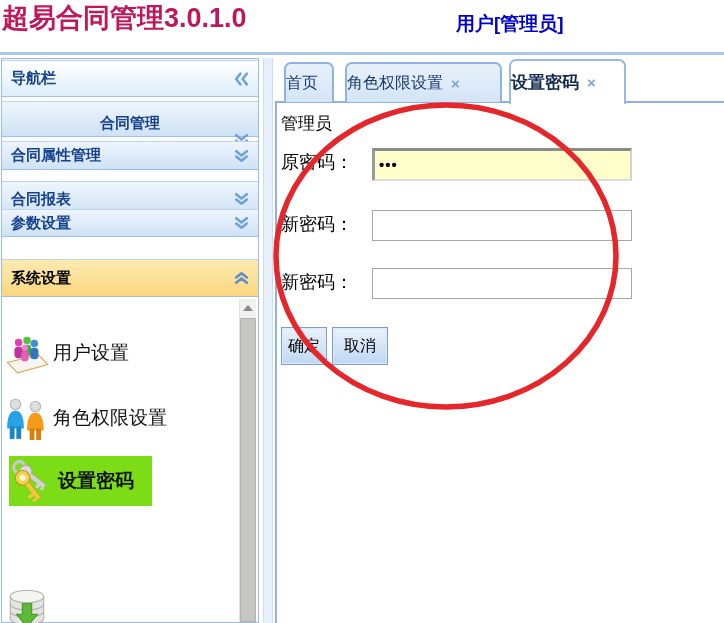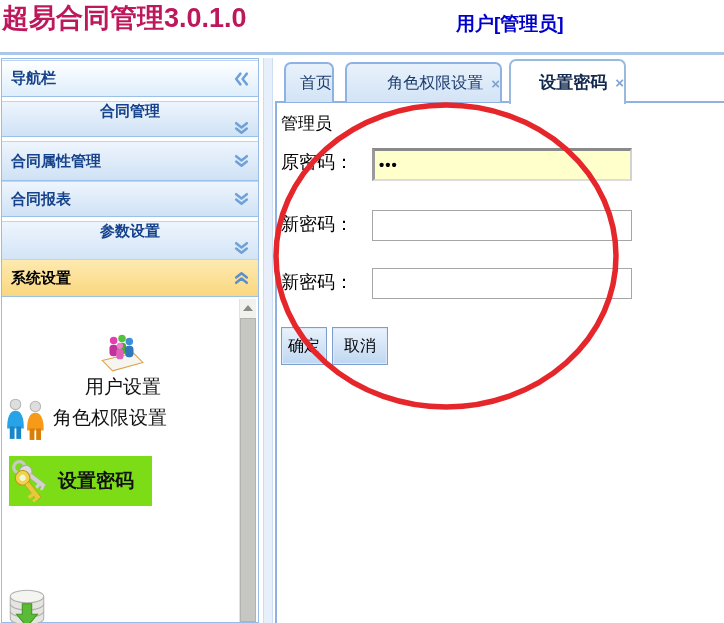--- a/index.html
+++ b/index.html
@@ -10,21 +10,21 @@
   }
   
   .app-title { position:absolute; left:2px; top:0; font-size:27px; font-weight:bold; color:#be185d; letter-spacing:0; }
   .user-label { position:absolute; left:456px; top:11px; font-size:19px; font-weight:bold; color:#0000cc; }
   .header-rule { position:absolute; left:0; top:52px; width:724px; height:3px; background:#abc7e7; }
 
   
   .sidebar { position:absolute; left:1px; top:58px; width:258px; height:565px; background:#fff; border:1px solid #99bbe8; }
   .acc-header {
     position:absolute; left:0; width:256px; display:flex; align-items:center;
-    padding:0 9px; font-size:15px; font-weight:bold; color:#15428b; cursor:pointer;
+    padding:12px 9px; font-size:15px; font-weight:bold; color:#15428b; cursor:pointer;
     border-top:1px solid #bcd6f2; border-bottom:1px solid #9cc1e8;
     background:linear-gradient(#eef5fd,#cfe2f5);
   }
   .acc-header .chev { margin-left:auto; width:15px; height:14px; }
   .acc-nav { background:linear-gradient(#ffffff,#ddeefb); }
   .acc-selected { background:linear-gradient(#fdeab0,#fad77f); color:#000;justify-content:flex-end; }
   .menu-item { position:absolute; left:2px; width:235px; height:50px; display:flex; align-items:center; cursor:pointer; }
   .menu-item .mi-icon { width:46px; height:46px; flex:0 0 46px; }
   .menu-item .mi-label { font-size:19px; color:#111; margin-left:3px; white-space:nowrap; }
   .menu-item.selected { background:#7cdd17; width:143px; left:7px; }
@@ -34,21 +34,21 @@
   .v-scrollbar { position:absolute; left:237px; top:240px; width:17px; height:323px; background:#f1f1ee; border-left:1px solid #e2e2df; }
   .v-scroll-up { position:absolute; left:0; top:0; width:16px; height:17px; display:flex; align-items:center; justify-content:center; cursor:pointer; }
   .v-scroll-up .tri { width:0; height:0; border-left:5px solid transparent; border-right:5px solid transparent; border-bottom:6px solid #8a8a8a; }
   .v-scroll-thumb { position:absolute; left:0; top:19px; width:16px; height:304px; background:#c6c6c3; border:1px solid #b2b2af; cursor:pointer; }
 
   
   .splitter { position:absolute; left:263px; top:58px; width:10px; height:565px; background:#e7effb; border-left:1px solid #cdddf2; border-right:1px solid #cdddf2; cursor:col-resize; }
 
   
   .content-panel { position:absolute; left:275px; top:101px; width:449px; height:522px; background:#fff; border-left:2px solid #8db2e3; border-top:2px solid #8db2e3; }
-  .tab { position:absolute; display:flex; align-items:center; justify-content:flex-end; gap:8px;
+  .tab { position:absolute; display:flex; align-items:center; justify-content:flex-start; gap:8px;
          border:2px solid #8db2e3; border-bottom:none; border-radius:7px 7px 0 0;
          background:linear-gradient(#e8f1fb,#d3e4f6); font-size:16px; color:#1c3c6e; cursor:pointer; }
   .tab-close { font-size:15px; font-weight:bold; color:#7da4d4; cursor:pointer; line-height:1; }
   .tab.active { background:#fff; border-color:#99badc; z-index:3; font-weight:bold; color:#12294d; font-size:17px; }
   .tab1 { left:284px; top:62px; width:50px; height:40px; }
   .tab2 { left:345px; top:62px; width:157px; height:40px; }
   .tab3 { left:509px; top:59px; width:117px; height:45px; }
 
   
   .form-user { position:absolute; left:281px; top:112px; font-size:17px; }
@@ -86,57 +86,57 @@
 
   <div class="acc-header" style="top:42px;height:36px;flex-direction:column;">
     <span>合同管理</span>
     <span class="chev">
       <svg width="15" height="14" viewBox="0 0 14 13">
           <path d="M2,2 L7,6 L12,2 M2,7 L7,11 L12,7" fill="none" stroke="#6fa0d8" stroke-width="2.3" stroke-linecap="round" stroke-linejoin="round"></path>
         </svg>
     </span>
   </div>
 
-  <div class="acc-header" style="top:82px;height:40px;">
+  <div class="acc-header" style="top:82px;height:29px;">
     <span>合同属性管理</span>
     <span class="chev">
       <svg width="15" height="14" viewBox="0 0 14 13">
           <path d="M2,2 L7,6 L12,2 M2,7 L7,11 L12,7" fill="none" stroke="#6fa0d8" stroke-width="2.3" stroke-linecap="round" stroke-linejoin="round"></path>
         </svg>
     </span>
   </div>
 
   <div class="acc-header" style="top:122px;height:36px;">
     <span>合同报表</span>
     <span class="chev">
       <svg width="15" height="14" viewBox="0 0 14 13">
           <path d="M2,2 L7,6 L12,2 M2,7 L7,11 L12,7" fill="none" stroke="#6fa0d8" stroke-width="2.3" stroke-linecap="round" stroke-linejoin="round"></path>
         </svg>
     </span>
   </div>
 
-  <div class="acc-header" style="top:162px;height:44px;flex-direction:column;">
+  <div class="acc-header" style="top:150px;height:28px;">
     <span>参数设置</span>
     <span class="chev">
       <svg width="15" height="14" viewBox="0 0 14 13">
           <path d="M2,2 L7,6 L12,2 M2,7 L7,11 L12,7" fill="none" stroke="#6fa0d8" stroke-width="2.3" stroke-linecap="round" stroke-linejoin="round"></path>
         </svg>
     </span>
   </div>
 
   <div class="acc-header acc-selected" style="top:200px;height:38px;">
     <span>系统设置</span>
     <span class="chev">
       <svg width="15" height="14" viewBox="0 0 14 13">
           <path d="M2,6 L7,2 L12,6 M2,11 L7,7 L12,11" fill="none" stroke="#5b8fc9" stroke-width="2.3" stroke-linecap="round" stroke-linejoin="round"></path>
         </svg>
     </span>
   </div>
 
-  <div class="menu-item" style="top:269px;flex-direction:column;">
+  <div class="menu-item" style="top:269px;">
     <span class="mi-icon">
       <svg width="46" height="46" viewBox="0 0 44 44">
         <polygon points="3,31 33,24 42,33 13,41" fill="#f6f5ef" stroke="#dba24a" stroke-width="1"></polygon>
         <circle cx="14" cy="12" r="3.6" fill="#e33fb0"></circle>
           <rect x="10" y="16" width="8" height="11" rx="3.5" fill="#c2319c"></rect>
         <circle cx="22" cy="10" r="3.6" fill="#57c13e"></circle>
           <rect x="18" y="14" width="8" height="11" rx="3.5" fill="#46a930"></rect>
         <circle cx="29" cy="13" r="3.6" fill="#3e8fd8"></circle>
           <rect x="25" y="17" width="8" height="11" rx="3.5" fill="#2f78c0"></rect>
         <circle cx="20" cy="17" r="3" fill="#f07fd0"></circle>

